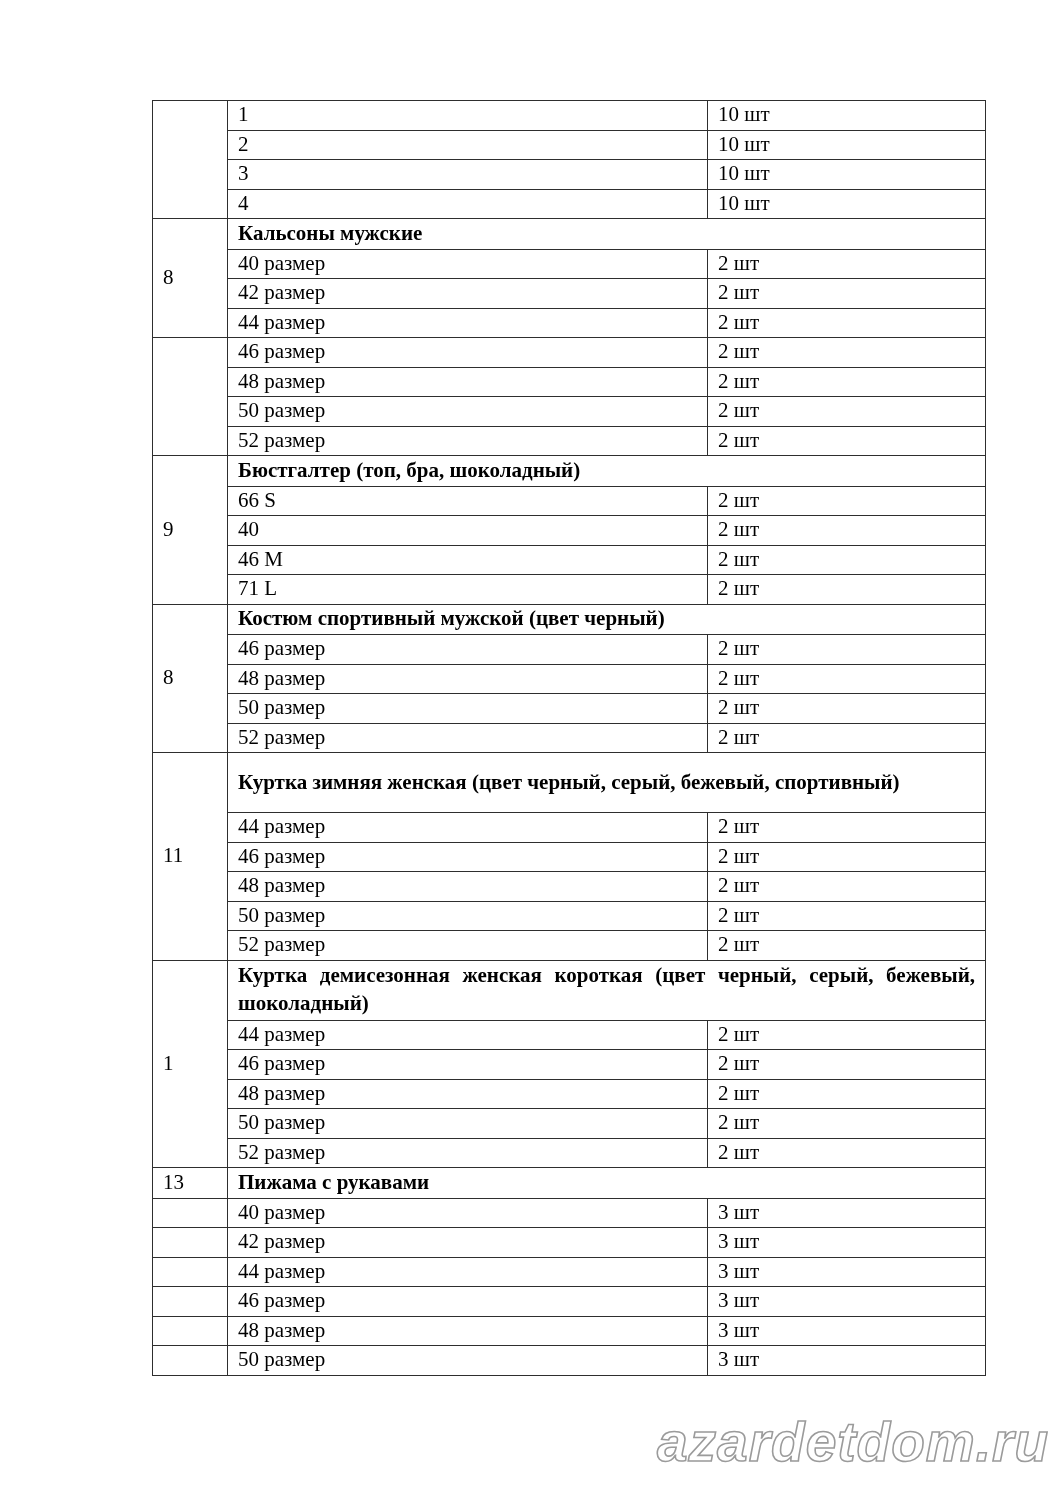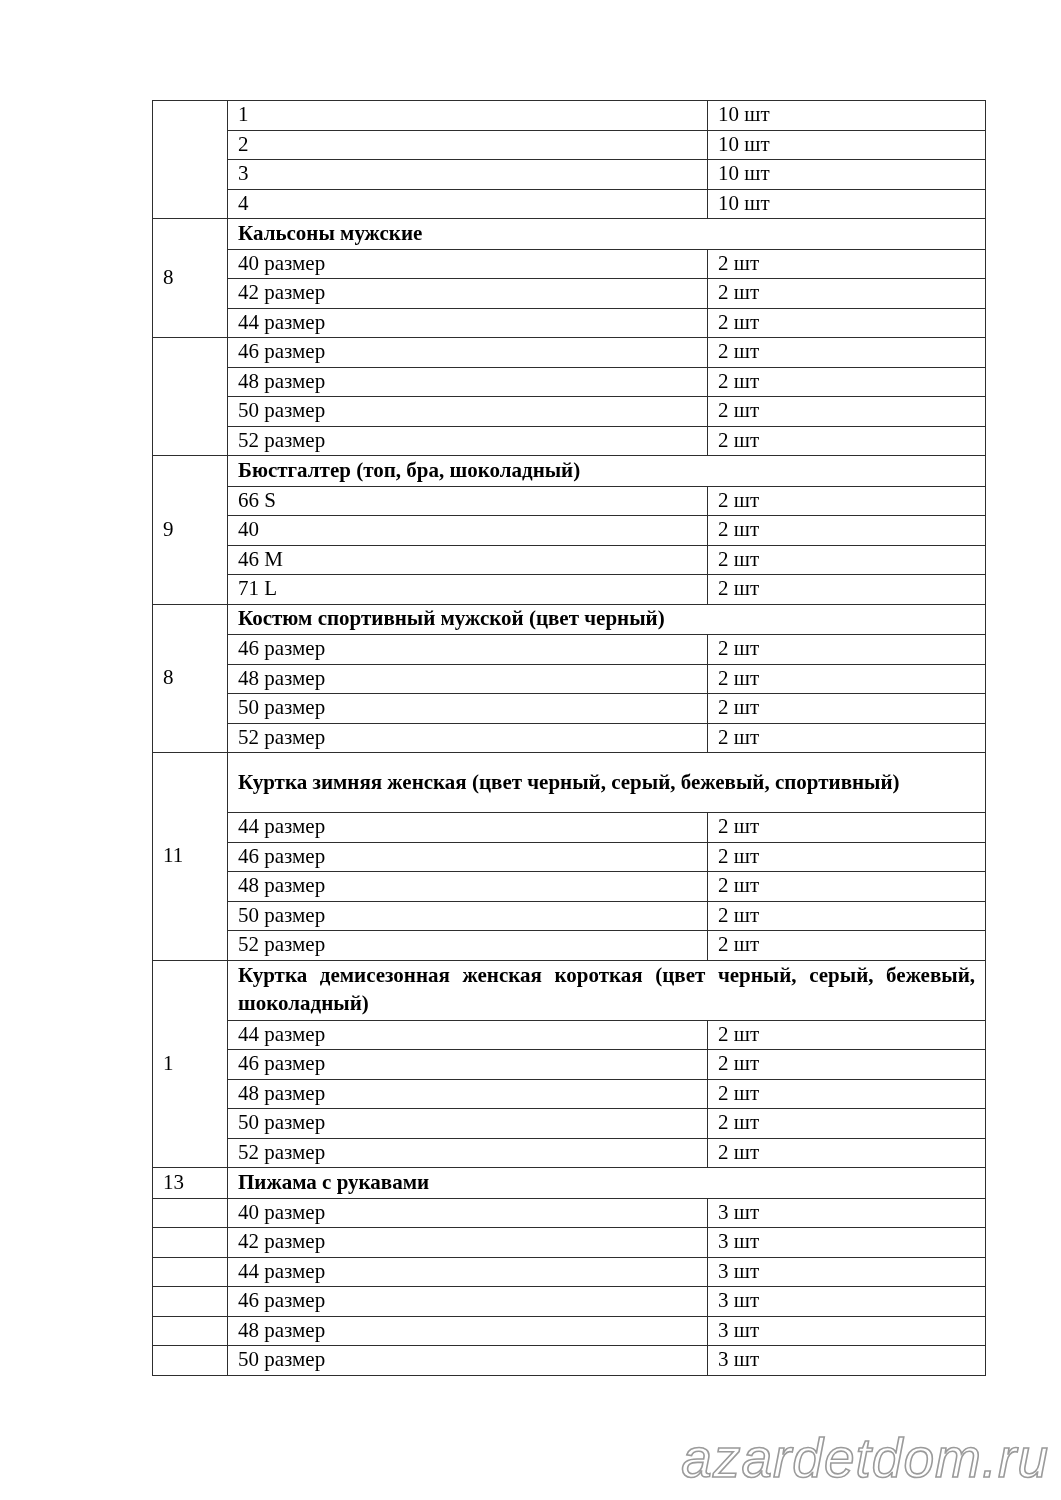--- a/index.html
+++ b/index.html
@@ -27,24 +27,24 @@
     vertical-align:middle;
   }
   tr.r{height:29.5px;}
   tr.rh1{height:30.5px;}
   tr.rh2{height:60px;}
   td.c1{vertical-align:top;padding-top:2px;}
   td.ttl{font-weight:bold;}
   td.just{text-align:justify;}
   .watermark{
     position:absolute;
-    right:12px;bottom:10px;
+    right:12px;bottom:26px;
     font-family:"Liberation Sans", sans-serif;
     font-style:italic;
-    font-weight:400;
+    font-weight:700;
     font-size:55px;
     letter-spacing:1px;
     color:transparent;
     -webkit-text-stroke:1.6px #9b9b9b;
     white-space:nowrap;
     user-select:none;
   }
 </style>
 </head>
 <body>

